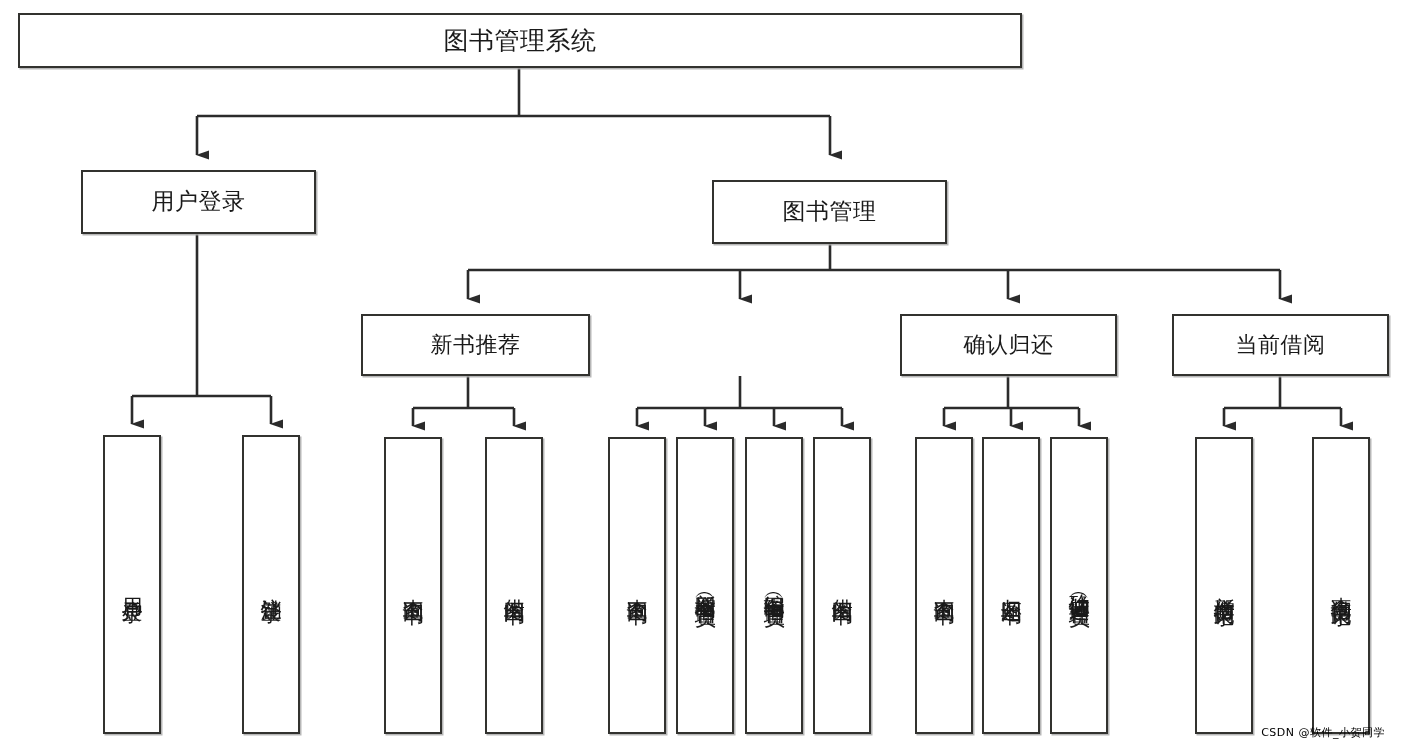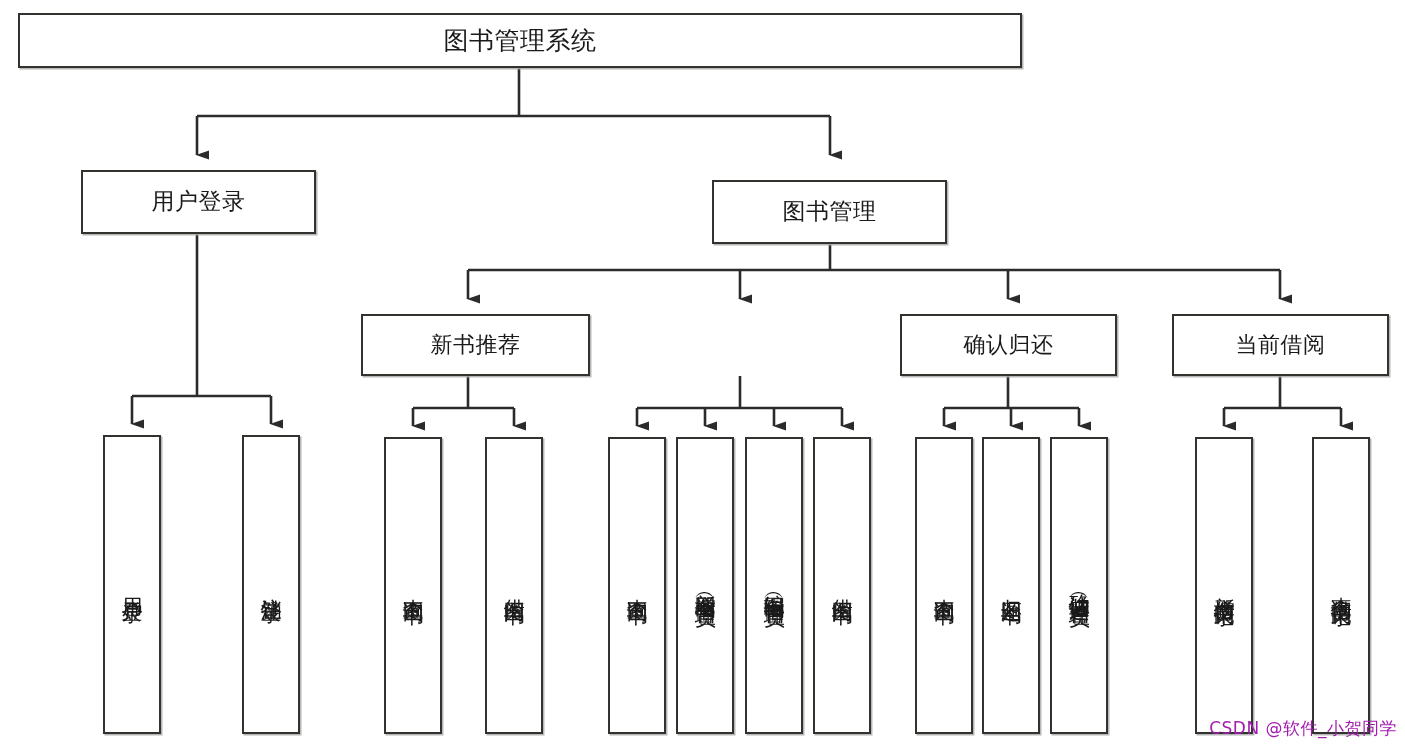--- a/index.html
+++ b/index.html
@@ -60,24 +60,24 @@
     letter-spacing: 2px;
     white-space: nowrap;
   }
   .node.root .node-label { font-size: 25px; }
   .node.lvl2 .node-label { font-size: 23px; }
   .node.lvl3 .node-label { font-size: 22px; }
   .node.leaf .node-label { font-size: 21px; }
 
   #watermark {
     position: absolute;
-    right: 8px;
+    right: 20px;
     bottom: 7px;
-    font-size: 17px;
-    color: #a21caf;
+    font-size: 11px;
+    color: #000000;
     letter-spacing: 0.5px;
     white-space: nowrap;
     z-index: 5;
     font-family: "DejaVu Sans", "Liberation Sans", sans-serif;
   }
 </style>
 </head>
 <body>
 
 <div id="diagram-root">

